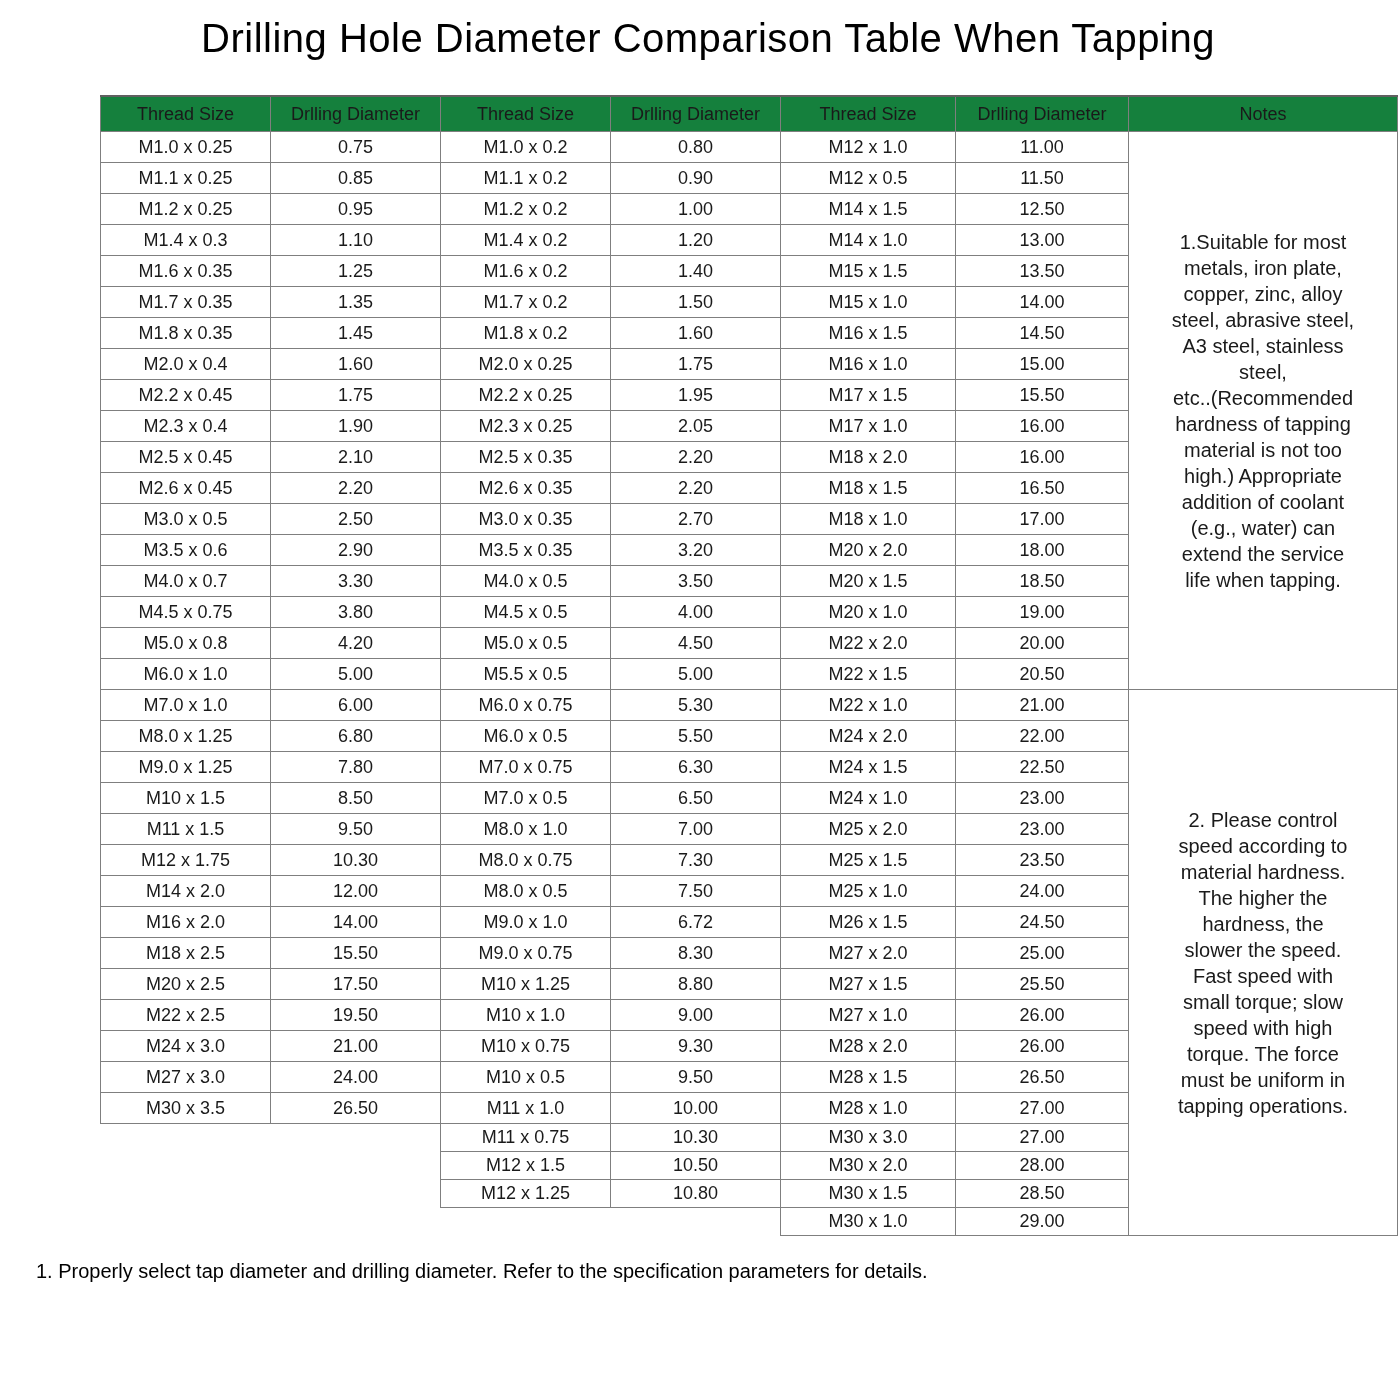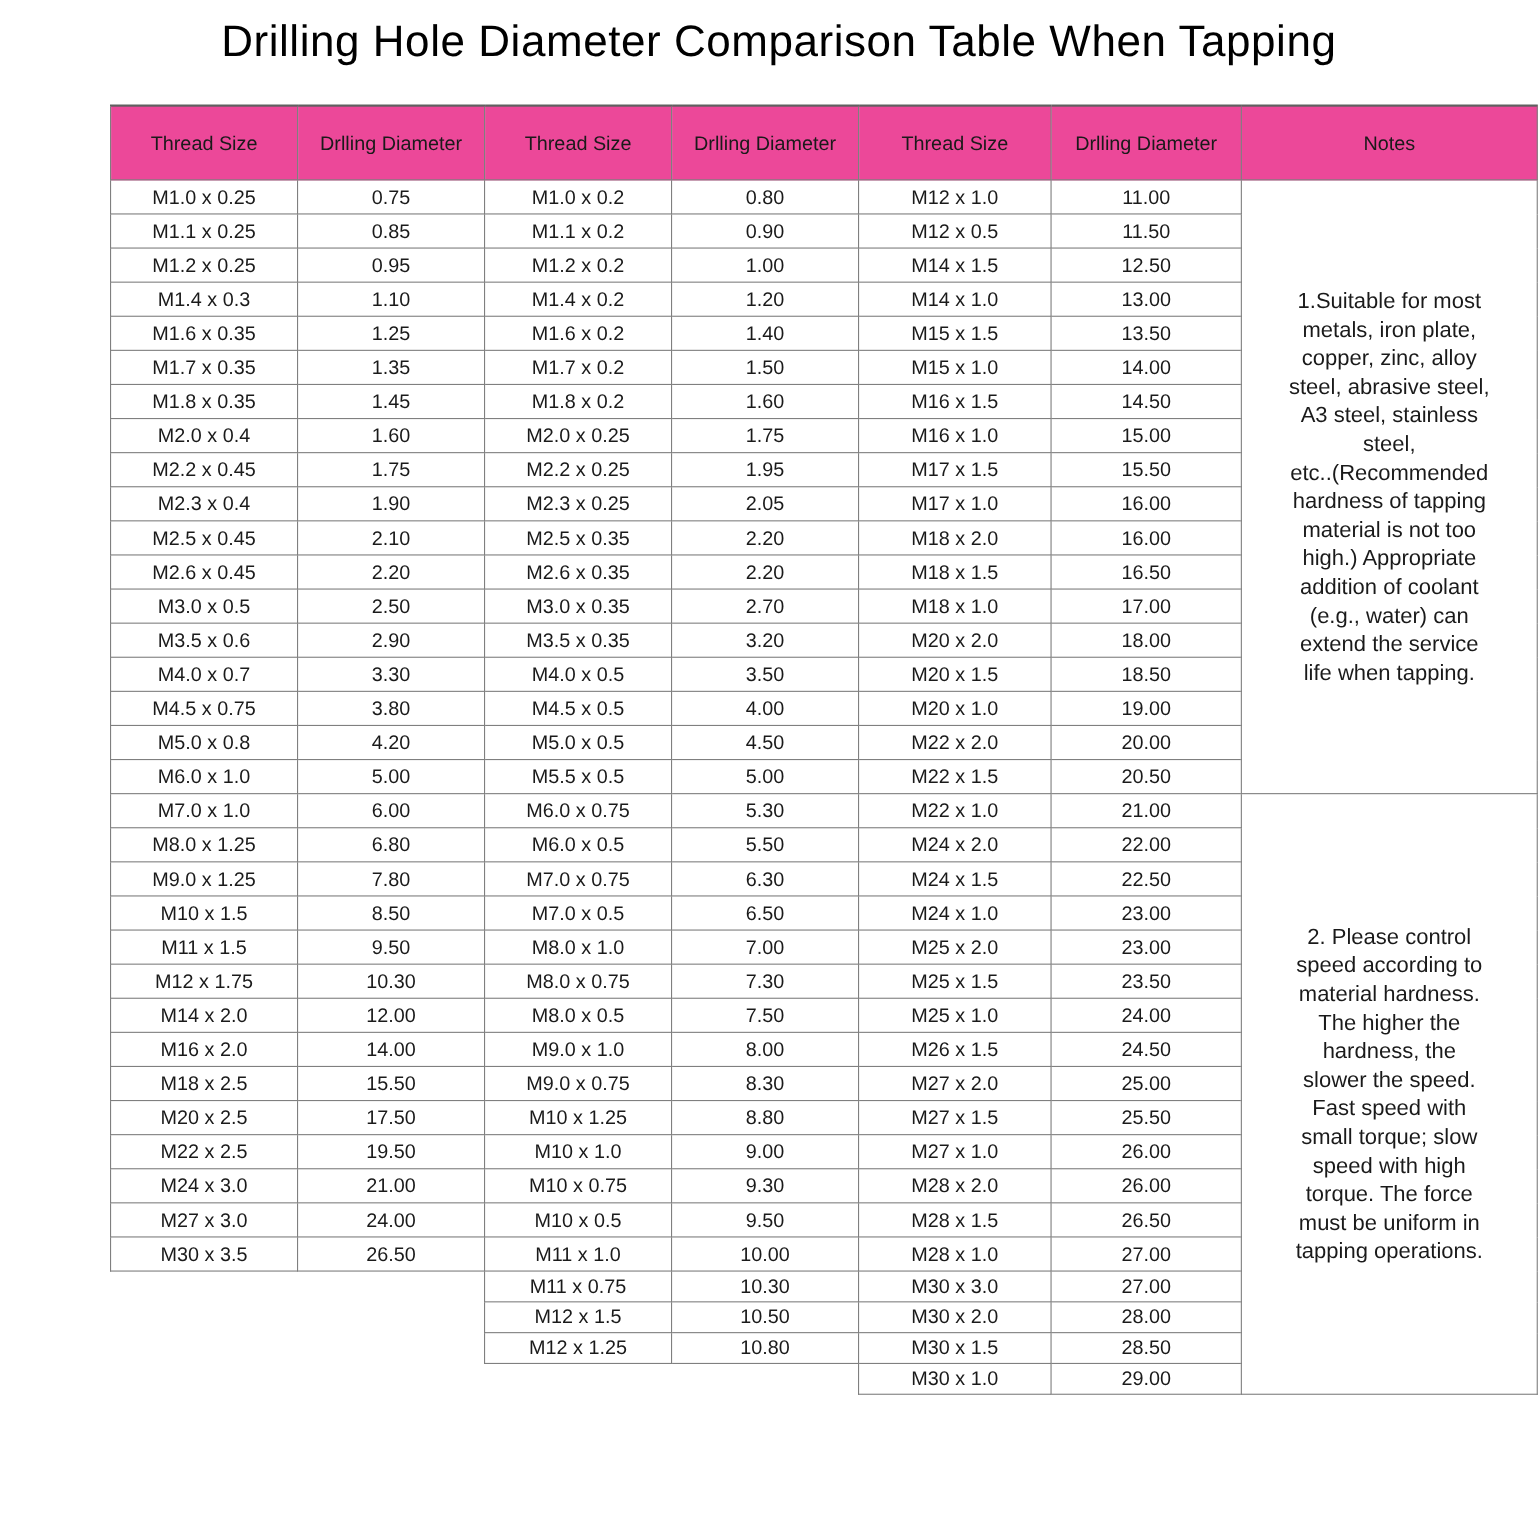--- a/index.html
+++ b/index.html
@@ -10,23 +10,23 @@
   }
   .title {
     font-size:40px; font-weight:normal; text-align:center;
     margin:14px 0 0 0; line-height:1.2; letter-spacing:0.5px; color:#000;padding-left:16px;
   }
   table.drill-table {
     border-collapse:collapse; table-layout:fixed;
     margin:33px 0 0 100px;
   }
   thead th {
-    background:#ec4899; font-weight:normal; font-size:18px;
+    background:#15803d; font-weight:normal; font-size:18px;
     border:1px solid #7f7f7f; border-top:2px solid #606060;
-    height:34px; text-align:center; padding:16px;
+    height:34px; text-align:center; padding:0;
   }
   tbody tr { height:31px; }
   tbody tr.short { height:28px; }
   td.data {
     border:1px solid #7f7f7f; text-align:center;
     font-size:18px; padding:0; vertical-align:middle;
   }
   td.empty { border:none; background:#ffffff; }
   td.notes {
     border:1px solid #7f7f7f; text-align:center; vertical-align:middle;
@@ -286,21 +286,21 @@
         <td class="data">12.00</td>
         <td class="data">M8.0 x 0.5</td>
         <td class="data">7.50</td>
         <td class="data">M25 x 1.0</td>
         <td class="data">24.00</td>
       </tr>
       <tr>
         <td class="data">M16 x 2.0</td>
         <td class="data">14.00</td>
         <td class="data">M9.0 x 1.0</td>
-        <td class="data">8.00</td>
+        <td class="data">6.72</td>
         <td class="data">M26 x 1.5</td>
         <td class="data">24.50</td>
       </tr>
       <tr>
         <td class="data">M18 x 2.5</td>
         <td class="data">15.50</td>
         <td class="data">M9.0 x 0.75</td>
         <td class="data">8.30</td>
         <td class="data">M27 x 2.0</td>
         <td class="data">25.00</td>
@@ -366,13 +366,14 @@
       </tr>
       <tr class="short">
         <td colspan="2" rowspan="1" class="empty"></td>
         <td class="data">M30 x 1.0</td>
         <td class="data">29.00</td>
       </tr>
     </tbody>
 </table>
 
 <div class="footnotes">
+  <div class="footnote">1. Properly select tap diameter and drilling diameter. Refer to the specification parameters for details.</div>
 </div>
 
 </body></html>

